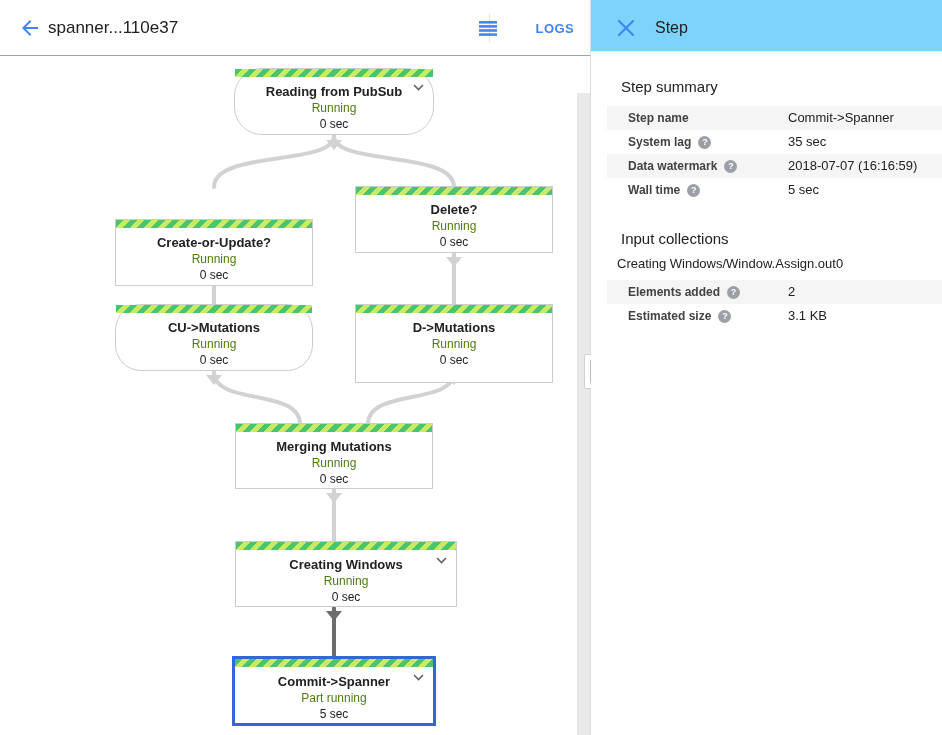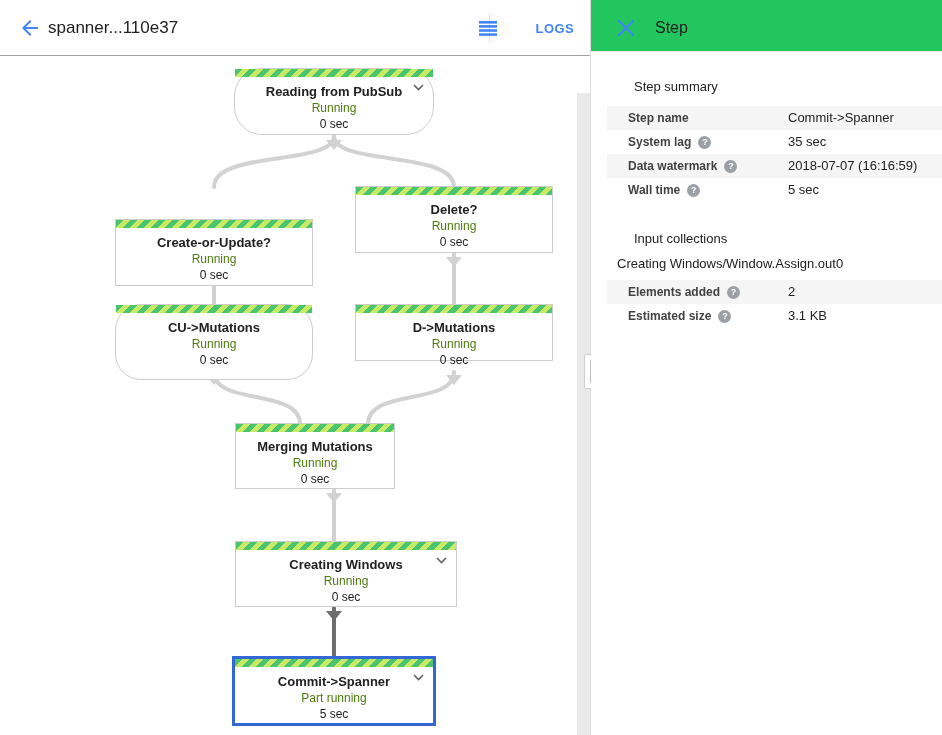--- a/index.html
+++ b/index.html
@@ -10,21 +10,21 @@
   .left-header { position:absolute; left:0; top:0; width:590px; height:56px; background:#fff;
                  border-bottom:1px solid #a3a3a3; }
   .back-btn { position:absolute; left:15px; top:13px; width:30px; height:30px; display:flex;
               align-items:center; justify-content:center; cursor:pointer; }
   .job-title { position:absolute; left:48px; top:0; line-height:56px; font-size:17px; color:#212121; }
   .logs-divider { position:absolute; left:489px; top:14px; width:1px; height:28px; background:#e0e0e0; }
   .logs-btn { position:absolute; right:16px; top:0; height:56px; display:flex; align-items:center;
               gap:7px; cursor:pointer; }
   .logs-btn span { font-size:13px; font-weight:bold; letter-spacing:0.4px; color:#4285f4;padding-left:32px; }
 
-  .right-header { position:absolute; left:591px; top:0; width:351px; height:52px; background:#22c55e;
+  .right-header { position:absolute; left:591px; top:0; width:351px; height:52px; background:#7dd3fc;
                   border-bottom:1px solid #ececec; }
   .close-btn { position:absolute; left:20px; top:13px; width:30px; height:30px; display:flex;
                align-items:center; justify-content:center; cursor:pointer; }
   .panel-title { position:absolute; left:64px; top:0; line-height:56px; font-size:16px; color:#212121; }
 
   .v-divider { position:absolute; left:590px; top:0; width:1px; height:735px; background:#dcdcdc; }
 
   
   #edge-layer { position:absolute; left:0; top:0; pointer-events:none; }
   .node { position:absolute; background:#fff; border:1px solid #cccccc; text-align:center; cursor:pointer; }
@@ -37,21 +37,21 @@
   .node.selected { border:3px solid #3367d6; }
 
   
   .scroll-strip { position:absolute; left:577px; top:93px; width:13px; height:642px; background:#e9e9e9; }
   .grip { position:absolute; left:584px; top:354px; width:12px; height:35px; background:#fff;
           border:1px solid #cfcfcf; border-radius:2px; cursor:col-resize; }
   .grip::after { content:""; position:absolute; left:5px; top:5px; width:1px; height:23px; background:#bdbdbd; }
 
   
   .panel-body { position:absolute; left:591px; top:56px; width:351px; height:679px; background:#fff; }
-  .section-heading { margin:22px 0 0 43px; font-size:13px; color:#212121; line-height:18px; }
+  .section-heading { margin:22px 0 0 30px; font-size:15px; color:#212121; line-height:18px; }
   .rows { margin:10px 0 0 16px; }
   .prow { display:flex; height:24px; line-height:24px; padding-left:21px; background:#f5f5f5;align-items:center; }
   .prow.alt { background:#fff; }
   .plabel { width:160px; font-size:12px; font-weight:bold; color:#424242; display:flex; align-items:center; }
   .help { display:inline-block; width:13px; height:13px; margin-left:7px; border-radius:50%;
           background:#9aa0a6; color:#fff; font-size:9px; font-weight:bold; line-height:13px;
           text-align:center; cursor:pointer; }
   .pvalue { font-size:13px; color:#212121; }
   .collection-name { margin:8px 0 0 26px; font-size:13px; color:#212121; line-height:16px; }
   .ic-rows { margin-top:8px; }
@@ -96,35 +96,35 @@
     <div class="node-time">0 sec</div>
 
   </div>
       <div class="node" style="left: 355px; top: 186px; width: 198px; height: 67px;">
     <div class="stripe"></div>
     <div class="node-title">Delete?</div>
     <div class="node-status">Running</div>
     <div class="node-time">0 sec</div>
 
   </div>
-      <div class="node" style="left: 115px; top: 304px; width: 198px; height: 76px; border-radius: 26px;">
+      <div class="node" style="left: 115px; top: 304px; width: 198px; height: 67px; border-radius: 26px;">
     <div class="stripe"></div>
     <div class="node-title">CU-&gt;Mutations</div>
     <div class="node-status">Running</div>
     <div class="node-time">0 sec</div>
 
   </div>
-      <div class="node" style="left: 355px; top: 304px; width: 198px; height: 57px;">
+      <div class="node" style="left: 355px; top: 304px; width: 198px; height: 79px;">
     <div class="stripe"></div>
     <div class="node-title">D-&gt;Mutations</div>
     <div class="node-status">Running</div>
     <div class="node-time">0 sec</div>
 
   </div>
-      <div class="node" style="left: 235px; top: 423px; width: 160px; height: 66px;">
+      <div class="node" style="left: 235px; top: 423px; width: 198px; height: 66px;">
     <div class="stripe"></div>
     <div class="node-title">Merging Mutations</div>
     <div class="node-status">Running</div>
     <div class="node-time">0 sec</div>
 
   </div>
       <div class="node" style="left: 235px; top: 541px; width: 222px; height: 66px;">
     <div class="stripe"></div>
     <div class="node-title">Creating Windows</div>
     <div class="node-status">Running</div>

